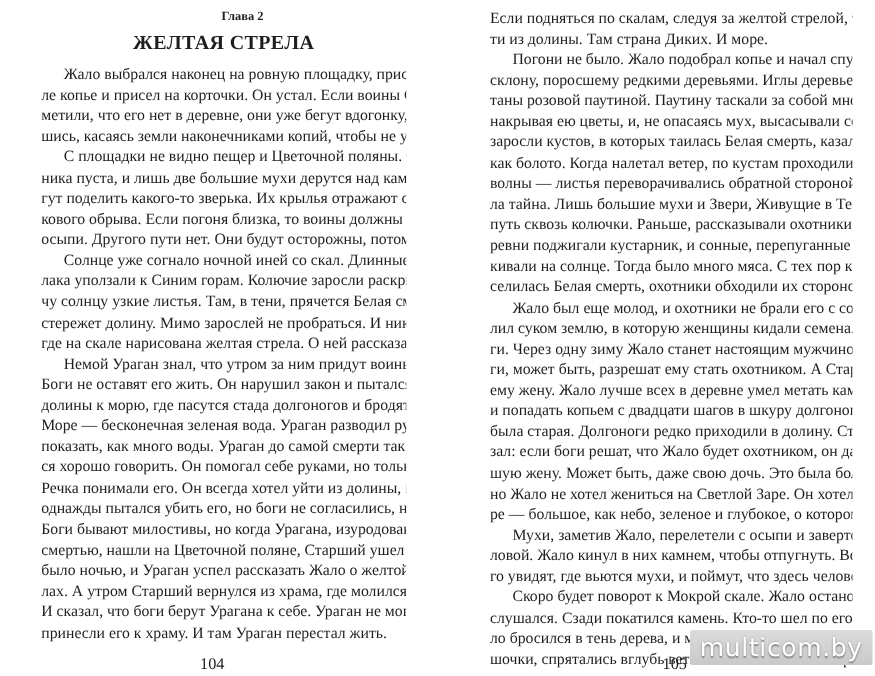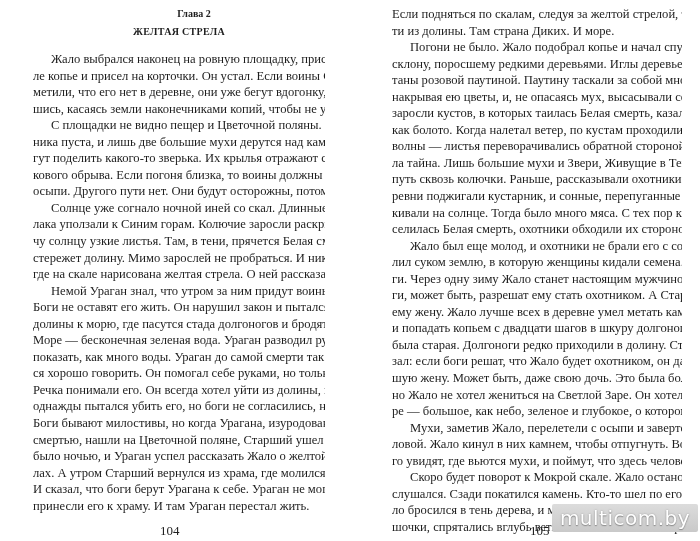--- a/index.html
+++ b/index.html
@@ -10,21 +10,21 @@
   .page.right { left:350px; width:350px; }
   .textblock { position:absolute; font-size:12.6px; line-height:16.55px; }
   .left .textblock { left:33px; width:292px; top:51px; }
   .right .textblock { left:42px; width:290px; top:6px; }
   .line { display:block; height:16.55px; white-space:nowrap; text-align:justify;
           text-align-last:justify; overflow:hidden; }
   .line.last { text-align:right; text-align-last:left; }
   .line.indent { padding-left:18px; }
   .chapter { position:absolute; left:33px; width:292px; text-align:center; font-weight:bold; }
   .chapter .num { position:absolute; top:8px; left:15px; width:100%; font-size:10px;font-family:Liberation Serif, serif; }
-  .chapter .title { position:absolute; top:26px; left:0; width:100%; font-size:10px; letter-spacing:0.3px; }
+  .chapter .title { position:absolute; top:26px; left:0; width:100%; font-size:16px; letter-spacing:0.3px; }
   .pagenum { position:absolute; top:523px; font-size:13px; }
   .left .pagenum { left:160px; }
   .right .pagenum { left:180px; }
   .watermark { position:absolute; left:552px; top:504px; width:146px; height:28px;
                background:linear-gradient(#dcdcdc,#c9c9c9); border-radius:2px;
                color:#ffffff; font-family:"DejaVu Sans","Liberation Sans",sans-serif;
                font-size:20px; line-height:28px; text-align:center; letter-spacing:0.5px;
                text-shadow:0 0 2px #9a9a9a, 0 1px 1px #8a8a8a; }
 </style>
 </head>

